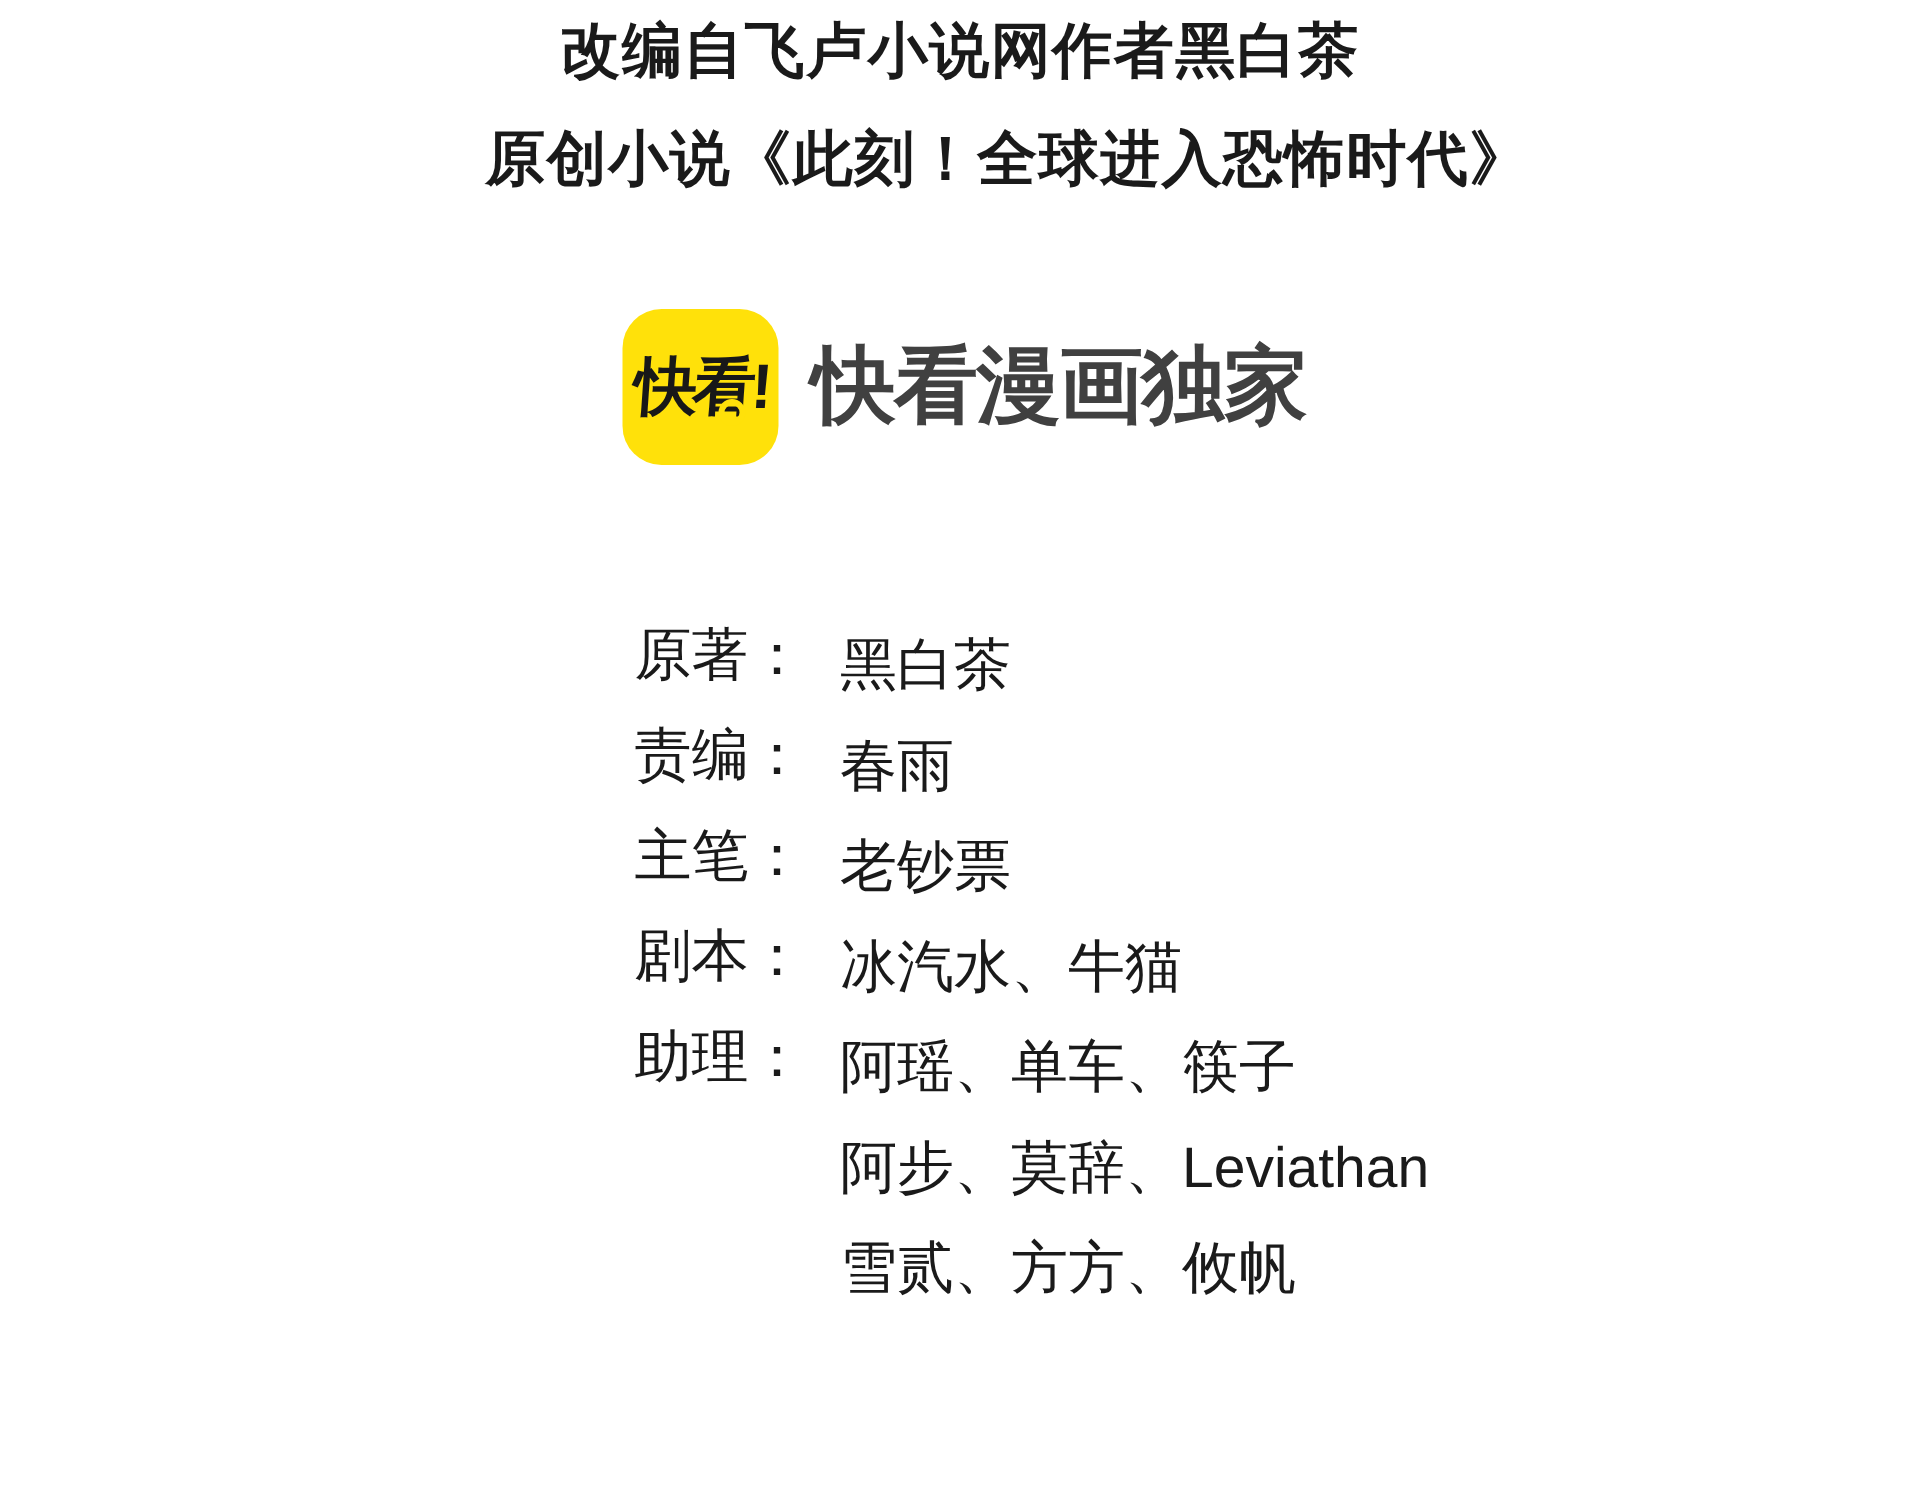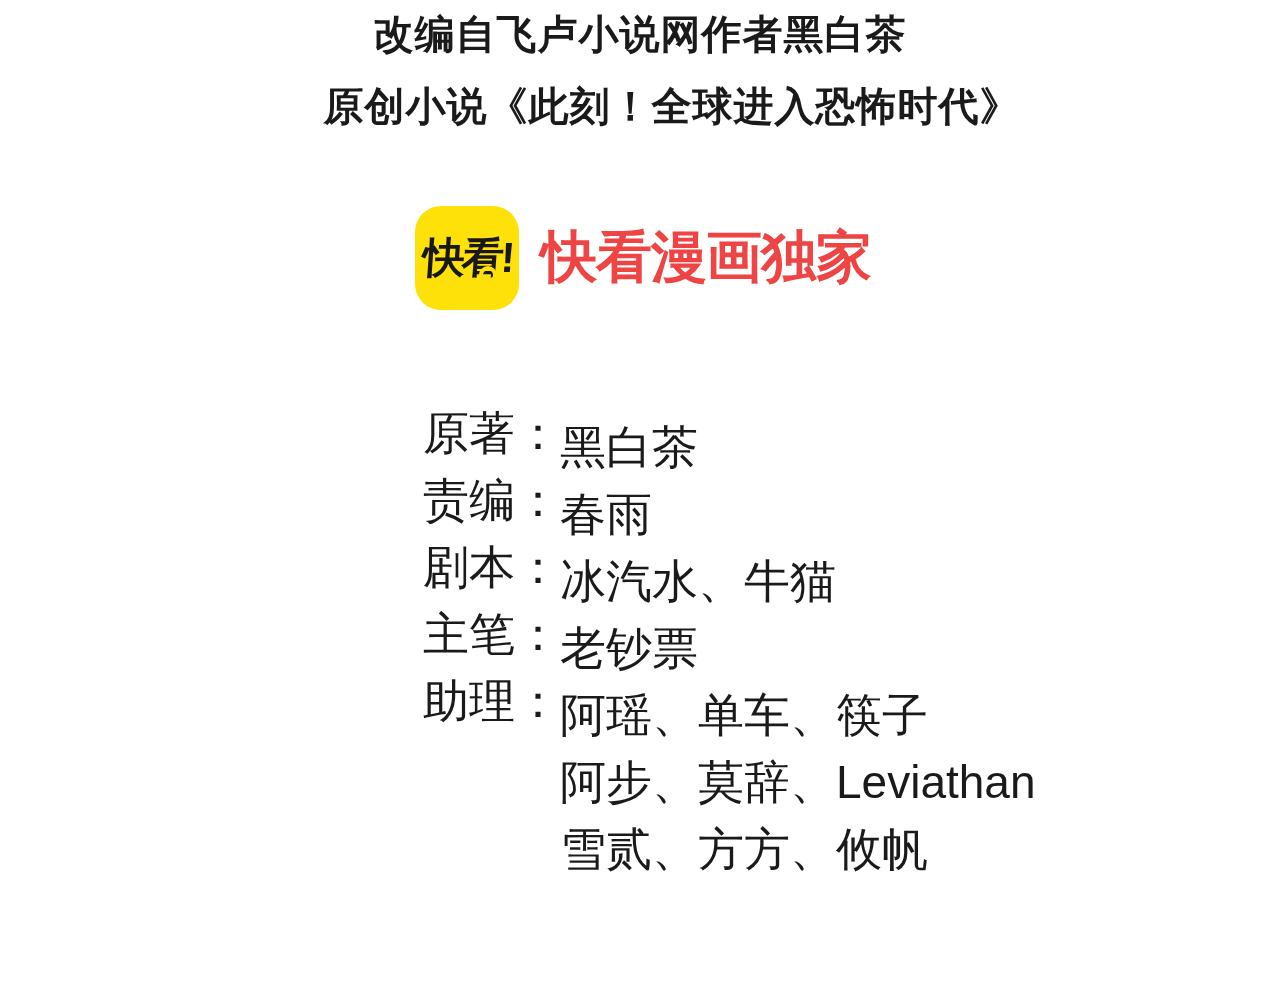--- a/index.html
+++ b/index.html
@@ -71,34 +71,35 @@
     width: 10px;
     height: 10px;
     border: 4px solid #ffe10a;
     border-radius: 50%;
     pointer-events: none;
   }
   .brand-label {
     font-size: 56px;
     font-weight: 900;
     letter-spacing: -1px;
-    color: #ef4444;
+    color: #404040;
     white-space: nowrap;
   }
 
   
   .credits {
     position: absolute;
     left: 423px;
     top: 403px;
   }
   .credit-row {
     display: flex;
+    align-items: center;
     height: 67px;
-    font-size: 46px;
+    font-size: 38px;
     font-weight: 500;
     white-space: nowrap;
   }
   .credit-label {
     display: inline-block;
     flex: 0 0 137px;
     width: 137px;
   }
   .credit-value {
     display: inline-block;
@@ -124,26 +125,26 @@
   <div class="credits">
     <div class="credit-row">
       <span class="credit-label">原著：</span>
       <span class="credit-value">黑白茶</span>
     </div>
     <div class="credit-row">
       <span class="credit-label">责编：</span>
       <span class="credit-value">春雨</span>
     </div>
     <div class="credit-row">
+      <span class="credit-label">主笔：</span>
+      <span class="credit-value">老钞票</span>
+    </div>
+    <div class="credit-row">
       <span class="credit-label">剧本：</span>
       <span class="credit-value">冰汽水、牛猫</span>
-    </div>
-    <div class="credit-row">
-      <span class="credit-label">主笔：</span>
-      <span class="credit-value">老钞票</span>
     </div>
     <div class="credit-row">
       <span class="credit-label">助理：</span>
       <span class="credit-value">阿瑶、单车、筷子</span>
     </div>
     <div class="credit-row">
       <span class="credit-label"></span>
       <span class="credit-value">阿步、莫辞、Leviathan</span>
     </div>
     <div class="credit-row">

